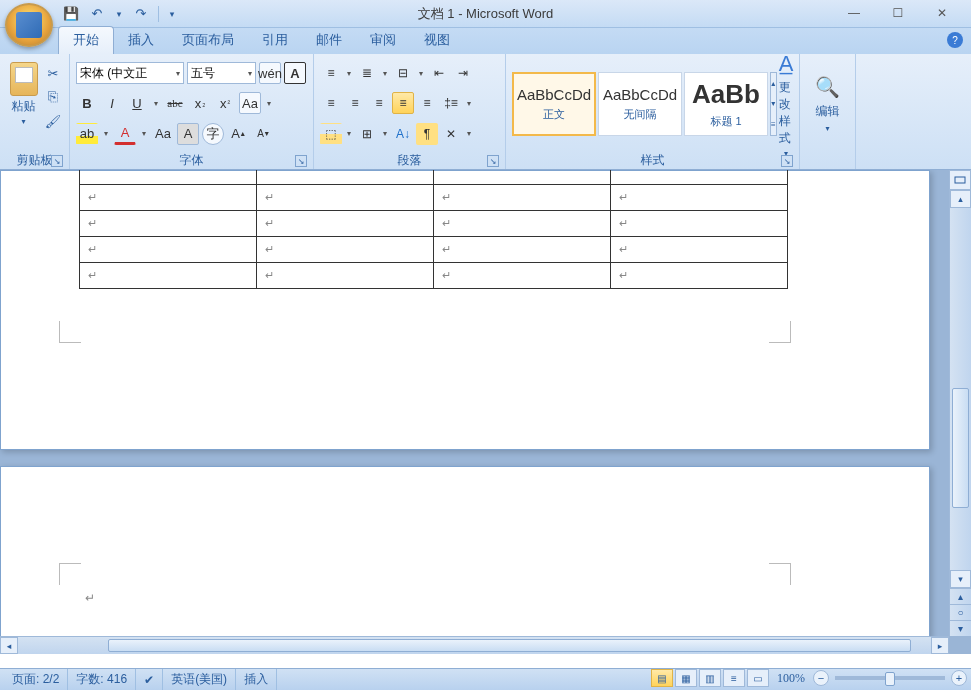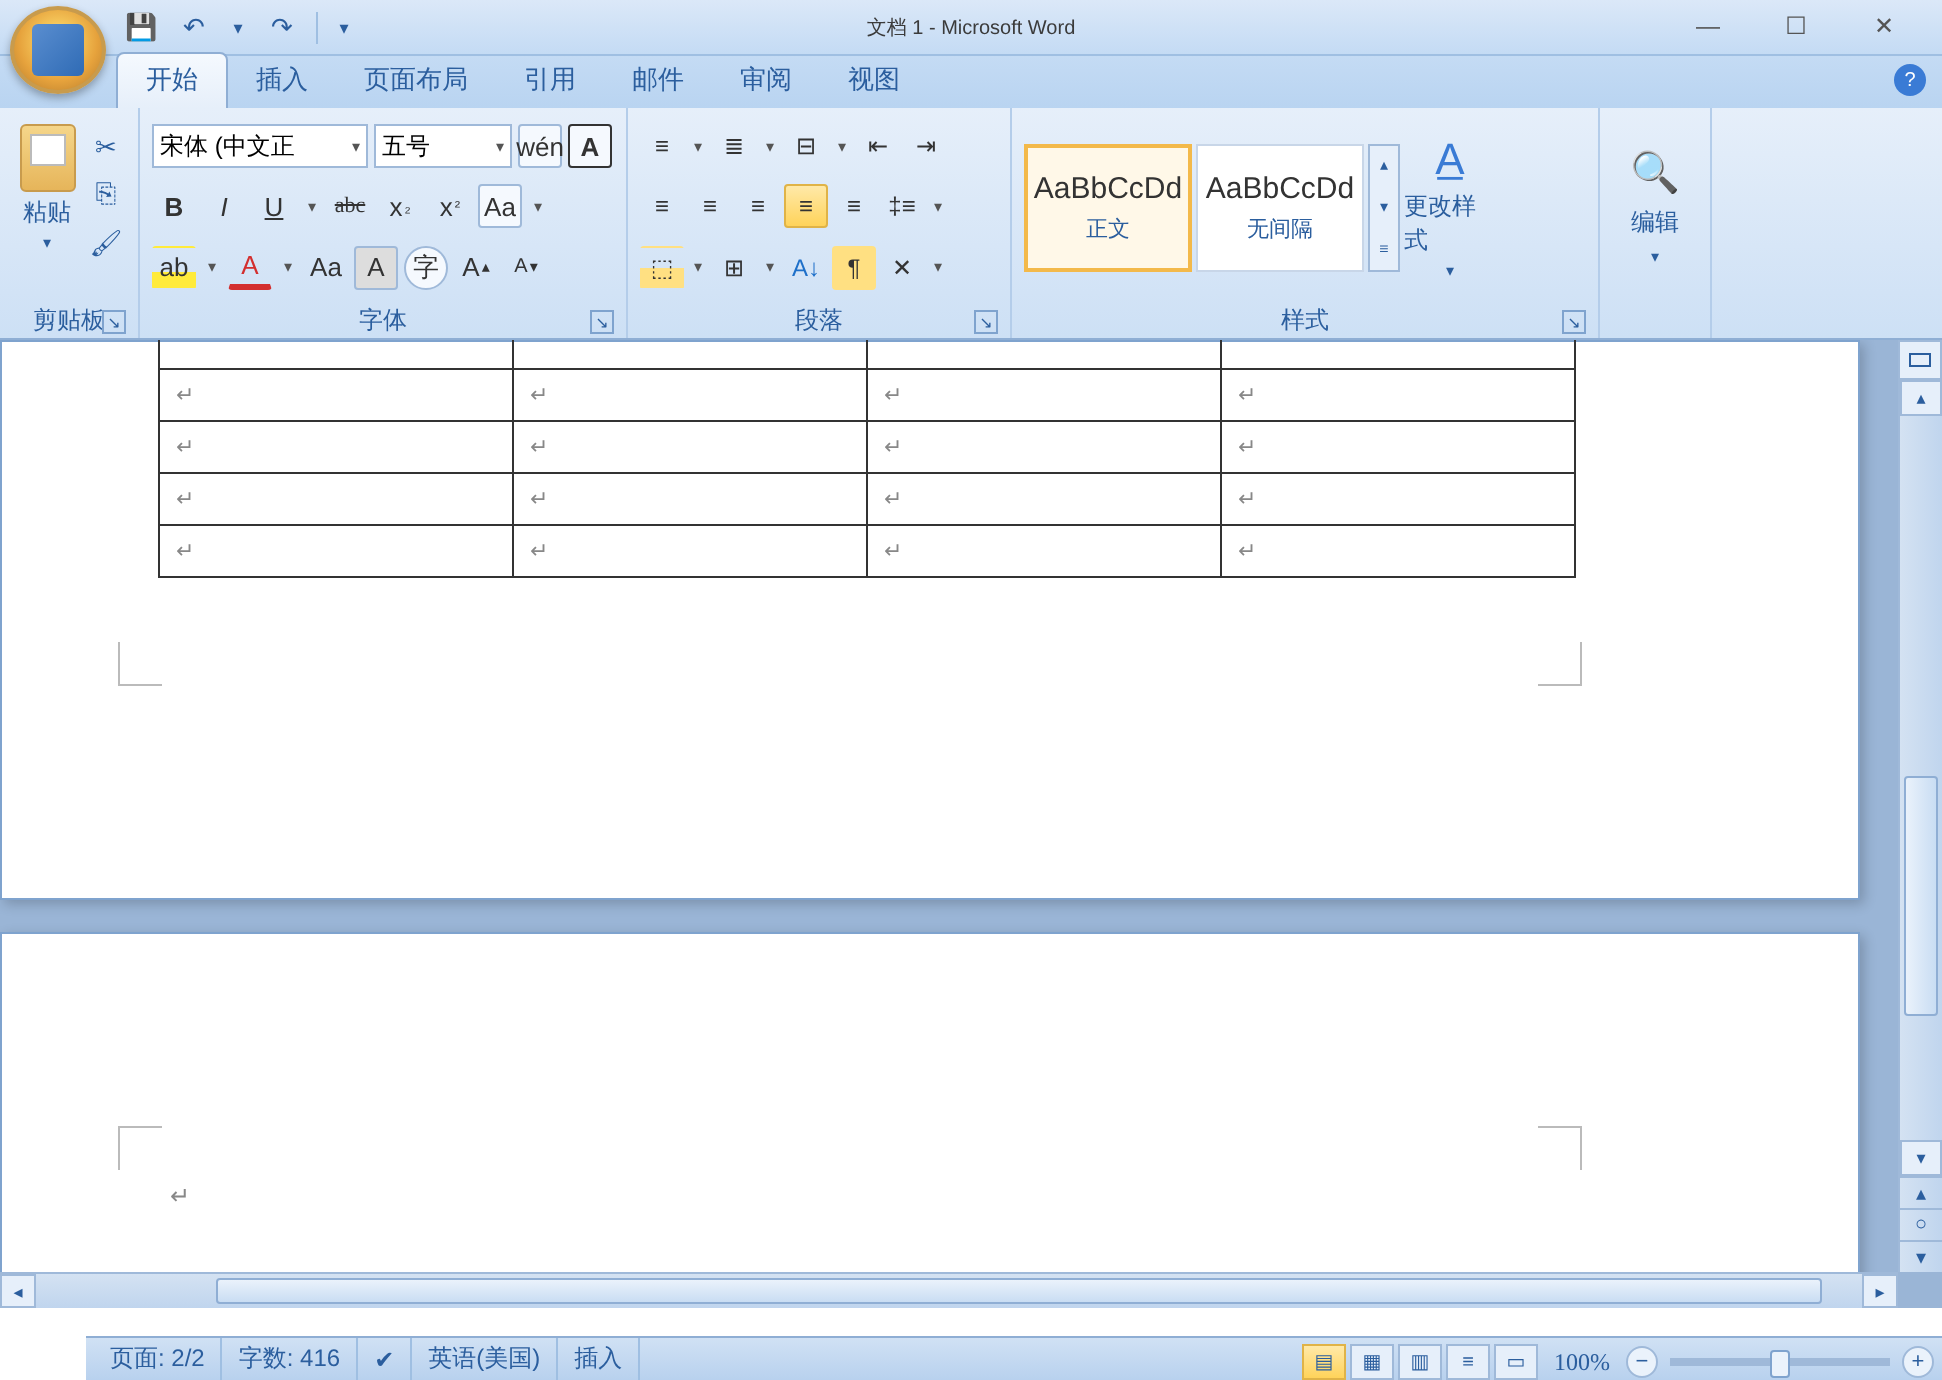--- a/index.html
+++ b/index.html
@@ -6,21 +6,21 @@
 body { width:971px; height:690px; background:#fff; overflow:hidden; position:relative; }
 
 
 .titlebar { height:28px; background:linear-gradient(#dbe8f8,#c4dbf4); display:flex; align-items:center; position:relative; border-bottom:1px solid #9fbfe2; }
 .office-btn { width:48px; height:44px; background:radial-gradient(circle at 50% 40%, #fff 0%, #f5c65a 30%, #e6a23c 60%, #b27a2c 100%); border-radius:50%; position:absolute; left:5px; top:3px; z-index:20; border:2px solid #c89b4d; box-shadow:0 2px 4px rgba(0,0,0,.3); display:flex; align-items:center; justify-content:center; }
 .office-btn::after { content:""; width:26px; height:26px; background:linear-gradient(135deg,#5a8ed0,#2f6bb5); border-radius:3px; }
 .qat { margin-left:60px; display:flex; align-items:center; gap:4px; height:100%; }
 .qat-btn { width:22px; height:22px; display:flex; align-items:center; justify-content:center; border-radius:2px; color:#2b5e9e; font-size:13px; }
 .qat-sep { width:1px; height:16px; background:#9fbfe2; margin:0 2px; }
 .qat-drop { width:14px; display:flex; align-items:center; justify-content:center; color:#2b5e9e; font-size:9px; }
-.title-text { position:absolute; left:50%; transform:translateX(-50%); font-size:10px; color:#3b3b3b; }
+.title-text { position:absolute; left:50%; transform:translateX(-50%); font-size:13px; color:#3b3b3b; }
 .win-controls { position:absolute; right:2px; top:0; display:flex; gap:18px; padding:4px 14px; }
 .win-btn { width:26px; height:18px; display:flex; align-items:center; justify-content:center; color:#555; font-size:12px; }
 
 
 .tabs-row { height:26px; background:linear-gradient(#c4dbf4,#b9d4f1); display:flex; align-items:flex-end; padding-left:58px; position:relative; }
 .tab { padding:4px 14px 5px; font-size:13px; color:#2b5e9e; cursor:pointer; border-top-left-radius:4px; border-top-right-radius:4px;font-family:Liberation Serif, serif; }
 .tab.active { background:linear-gradient(#f5f9fe,#e6effa); color:#2b5e9e; border:1px solid #8faed4; border-bottom:none; }
 .help-btn { position:absolute; right:8px; top:4px; width:16px; height:16px; border-radius:50%; background:#3a7bd5; color:#fff; font-size:10px; display:flex; align-items:center; justify-content:center; }
 
 
@@ -100,21 +100,21 @@
 .mc-br { bottom:106px; right:138px; border-top:none; border-left:none; }
 .mc-tl { top:96px; left:58px; border-bottom:none; border-right:none; }
 .mc-tr { top:96px; right:138px; border-bottom:none; border-left:none; }
 .para-mark { position:absolute; left:84px; top:124px; font-size:12px; color:#888; }
 
 .doc-table { position:absolute; top:-1px; left:78px; border-collapse:collapse; }
 .doc-table td { border:1px solid #333; width:177px; height:26px; font-size:11px; color:#888; padding-left:8px; vertical-align:middle; }
 .doc-table tr:first-child td { border-top:none; height:14px; }
 
 
-.statusbar { position:absolute; bottom:0; left:0; right:0; height:22px; background:linear-gradient(#d0e1f4,#b8d1ee); border-top:1px solid #8faed4; display:flex; align-items:flex-end; font-size:12px; color:#2b5e9e; padding:0 4px;margin-left:43px; }
+.statusbar { position:absolute; bottom:0; left:0; right:0; height:22px; background:linear-gradient(#d0e1f4,#b8d1ee); border-top:1px solid #8faed4; display:flex; align-items:flex-start; font-size:12px; color:#2b5e9e; padding:0 4px; }
 .status-seg { padding:0 8px; border-right:1px solid #9fbfe2; height:100%; display:flex; align-items:center; }
 .status-right { margin-left:auto; display:flex; align-items:center; gap:2px; }
 .view-btn { width:22px; height:18px; border:1px solid #9fb9d9; background:#e6effa; display:flex; align-items:center; justify-content:center; font-size:10px; }
 .view-btn.active { background:linear-gradient(#ffe9a8,#ffd35a); border-color:#e0b347; }
 .zoom-label { padding:0 6px;font-family:Liberation Serif, serif; }
 .zoom-slider { width:110px; height:4px; background:#9fb9d9; position:relative; margin:0 4px; }
 .zoom-slider::after { content:""; position:absolute; left:50%; top:-4px; width:8px; height:12px; background:#eaf2fb; border:1px solid #7fa3ce; border-radius:2px; transform:translateX(-50%); }
 .zoom-btn { width:16px; height:16px; border:1px solid #9fb9d9; border-radius:8px; display:flex; align-items:center; justify-content:center; font-size:11px; background:#eaf2fb; }
 </style>
 </head>
@@ -260,20 +260,24 @@
   <div class="group g-styles">
     <div class="styles-body">
       <div class="style-gallery">
         <div class="style-item active">
           <div class="style-preview">AaBbCcDd</div>
           <div class="style-name">正文</div>
         </div>
         <div class="style-item">
           <div class="style-preview">AaBbCcDd</div>
           <div class="style-name">无间隔</div>
+        </div>
+        <div class="style-item">
+          <div class="style-preview big">AaBb</div>
+          <div class="style-name">标题 1</div>
         </div>
       </div>
       <div class="gallery-more">
           <span>▴</span>
           <span>▾</span>
           <span>≡</span>
         </div>
       <div class="change-style">
         <div class="change-style-icon" style="color:#3a7bd5;">A̲</div>
         <div>更改样式</div>

